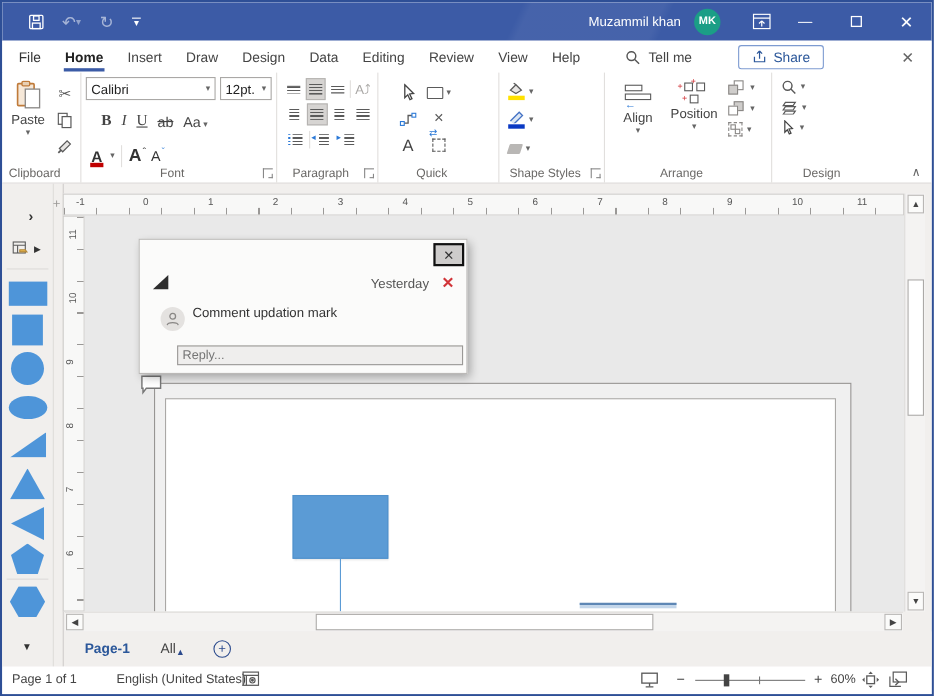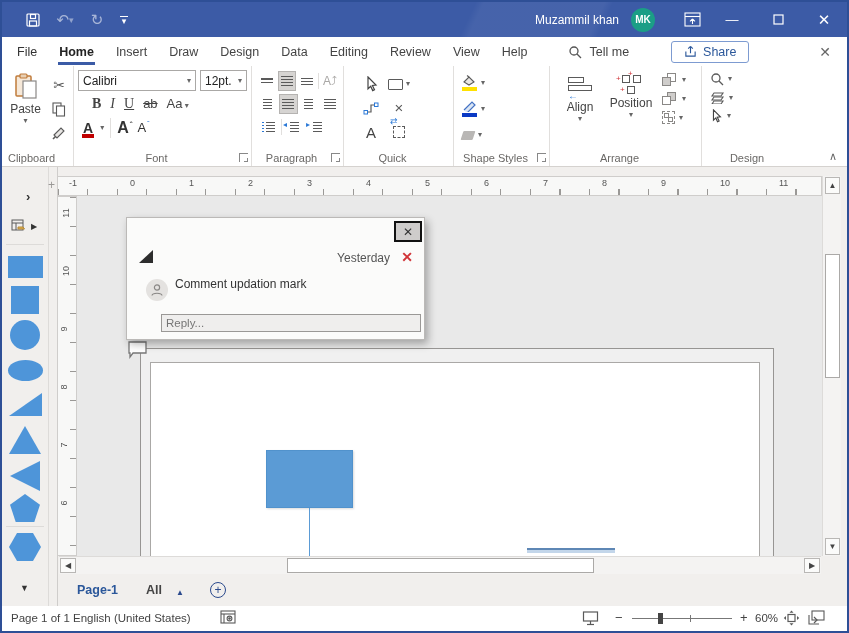--- a/index.html
+++ b/index.html
@@ -137,21 +137,21 @@
   .sbtn{position:absolute;left:2px;width:15px;height:17px;background:#fbfbfa;border:1px solid #b9b7b5;color:#444;
         font-size:8px;display:flex;align-items:center;justify-content:center;}
   .vthumb{position:absolute;left:2px;top:78px;width:15px;height:124px;background:#fff;border:1px solid #aba9a7;}
   .hscroll{position:absolute;left:57px;top:389px;width:762px;height:18px;background:#f4f3f2;border-top:1px solid #dddbd9;}
   .hbtn{position:absolute;top:1px;width:16px;height:15px;background:#fbfbfa;border:1px solid #b9b7b5;color:#444;
         font-size:8px;display:flex;align-items:center;justify-content:center;}
   .hthumb{position:absolute;left:228px;top:1px;width:307px;height:15px;background:#fff;border:1px solid #aba9a7;}
   
   .pagetabs{position:absolute;left:57px;top:407px;right:0;height:32px;display:flex;align-items:center;background:#f1efed;font-size:12.5px;}
   .ptab{color:#2b579a;font-weight:bold;margin-left:18px;}
-  .palltab{color:#444;margin-left:28px;display:flex;align-items:flex-end;gap:14px;font-weight:bold;}
+  .palltab{color:#444;margin-left:28px;display:flex;align-items:flex-end;gap:0;}
   .palltab .tri{font-size:8px;color:#2b4a8d;}
   .addpage{margin-left:26px;width:16px;height:16px;border:1.4px solid #2b4a8d;border-radius:50%;color:#2b4a8d;
            display:flex;align-items:center;justify-content:center;font-size:12px;line-height:1;}
   
   .popup{position:absolute;left:124px;top:215px;width:299px;height:123px;background:#fbfbfa;border:1px solid #bbb9b7;
          box-shadow:3px 4px 8px rgba(0,0,0,.3);z-index:50;font-size:12px;color:#333;}
   .pop-close{position:absolute;top:3px;right:2px;width:28px;height:21px;background:#cecccb;border:2px solid #111;
              display:flex;align-items:center;justify-content:center;color:#333;font-size:12px;}
   .pop-tri{position:absolute;left:12px;top:32px;width:0;height:0;border-left:14px solid rgba(0,0,0,0);border-bottom:13px solid #2d2d2d;}
   .pop-date{position:absolute;right:34px;top:33px;color:#555;}
@@ -271,21 +271,21 @@
               <path d="M2 9 L9 2 L12 5 L5 12 Z" fill="#e8e6e4"></path>
                 <path d="M3.5 10.5 L1 13" stroke-width="1.6"></path>
             </svg>
           </span>
         </div>
       </div>
       <div class="rg-label">Clipboard</div>
     </div>
 
     <div class="rgroup" style="width:178px;">
-      <div style="display:flex;flex-direction:column;gap:1px;">
+      <div style="display:flex;flex-direction:column;gap:8px;">
         <div style="display:flex;gap:4px;">
           <div class="combo" style="width:118px;">
             <span>Calibri</span>
               <span class="cx">▾</span>
           </div>
           <div class="combo" style="width:47px;">
             <span>12pt.</span>
               <span class="cx">▾</span>
           </div>
         </div>
@@ -606,21 +606,21 @@
         <circle cx="7" cy="4.5" r="2.6"></circle>
           <path d="M2 12.5 C2.5 9.5 11.5 9.5 12 12.5"></path>
       </svg>
     </span>
     <span class="pop-text">Comment updation mark</span>
     <input class="pop-reply" placeholder="Reply..." style="">
   </div>
 
   <div class="statusbar">
     <span class="t" style="left:9px;">Page 1 of 1</span>
-    <span class="t" style="left:71px;">English (United States)</span>
+    <span class="t" style="left:104px;">English (United States)</span>
     <span class="sic" style="left:218px;">
       <svg width="16" height="14" viewBox="0 0 16 14" fill="none" stroke="#5a5a5a" stroke-width="1.1">
         <rect x="1" y="1" width="14" height="12"></rect>
           <line x1="1" y1="4" x2="15" y2="4"></line>
           <line x1="4" y1="4" x2="4" y2="13"></line>
           <circle cx="9.5" cy="8.5" r="2.4"></circle>
           <circle cx="9.5" cy="8.5" r="0.8" fill="#5a5a5a"></circle>
       </svg>
     </span>
     <span class="sic" style="left:580px;">

